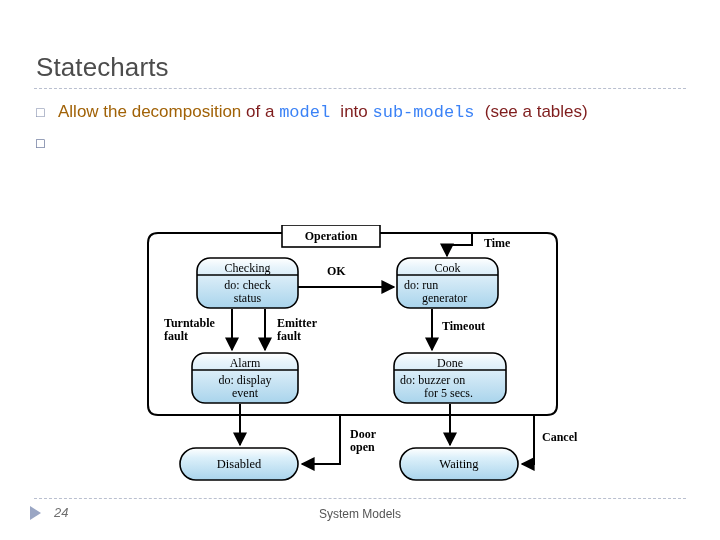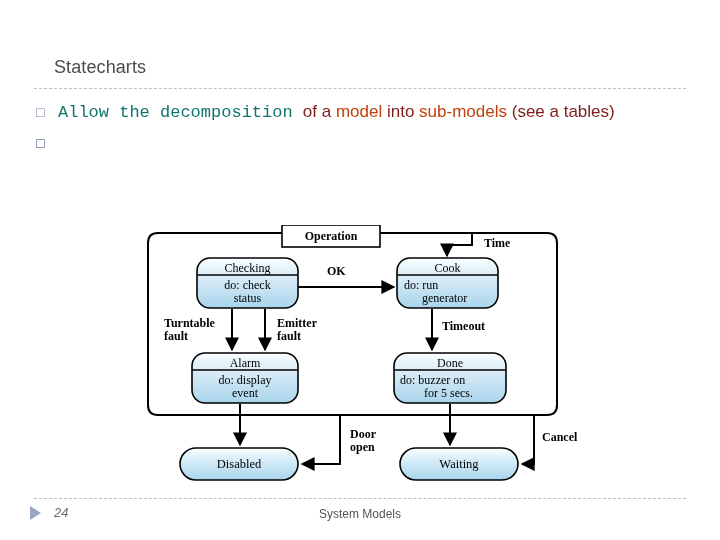--- a/index.html
+++ b/index.html
@@ -12,23 +12,23 @@
     height: 540px;
     position: relative;
     overflow: hidden;
     font-family: "Liberation Sans", sans-serif;
     -webkit-font-smoothing: antialiased;
   }
 
   
   #slide-title {
     position: absolute;
-    left: 54px;
+    left: 36px;
     top: 52px;
-    font-size: 18px;
+    font-size: 26px;
     line-height: 30px;
     color: #4c4c4c;
     font-weight: normal;
     letter-spacing: 0.1px;
     white-space: nowrap;
   }
   #title-rule {
     position: absolute;
     left: 34px;
     top: 88px;
@@ -53,23 +53,23 @@
     color: #000000;
   }
   .bullet-marker {
     position: absolute;
     left: 0;
     top: 0;
     font-size: 14px;
     line-height: 24px;
     color: #7a86a6;
   }
-  .seg-gray   { color: #0f766e; font-family: Liberation Mono, monospace; }
+  .seg-gray   { color: #a16207; }
   .seg-black  { color: #7f1d1d; }
-  .seg-slate  { color: #c2410c; }
+  .seg-slate  { color: #3b82f6; font-family: Liberation Mono, monospace; }
 
   
   #statechart-figure {
     position: absolute;
     left: 122px;
     top: 225px;
     width: 470px;
     height: 265px;
   }
   #statechart-figure svg { display: block; }

